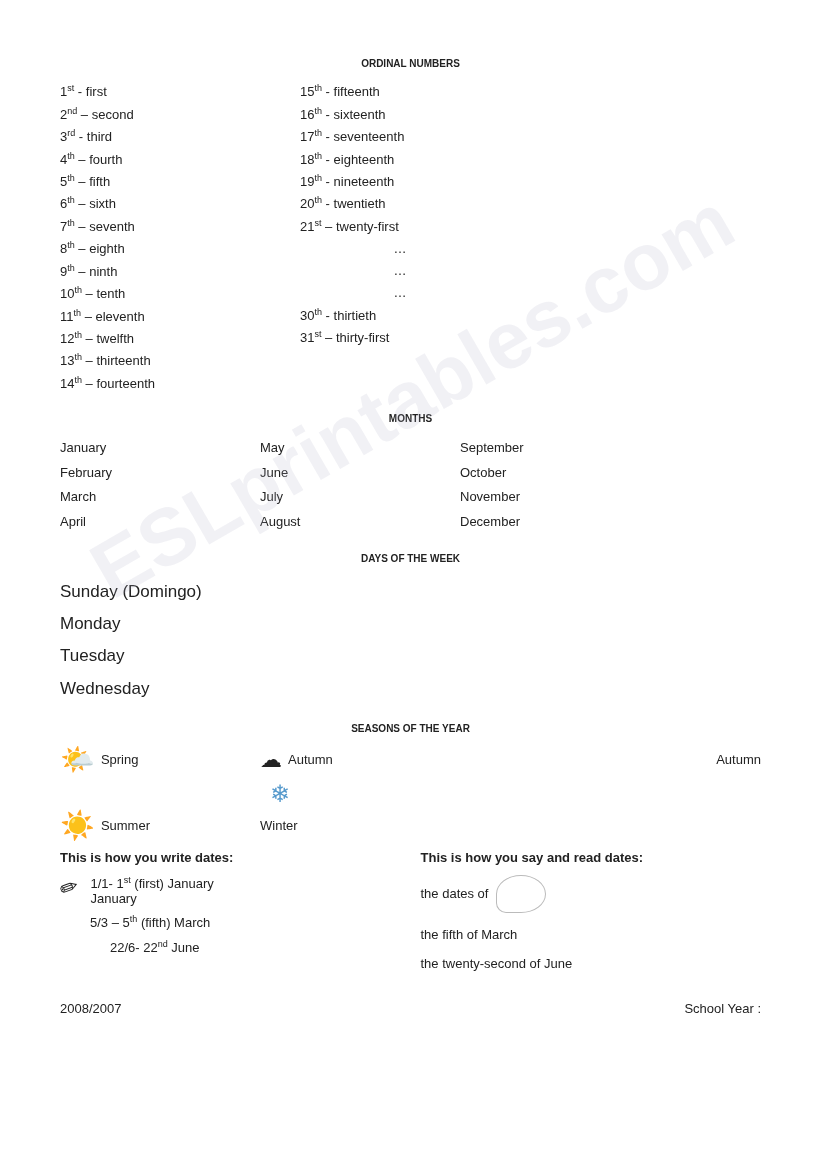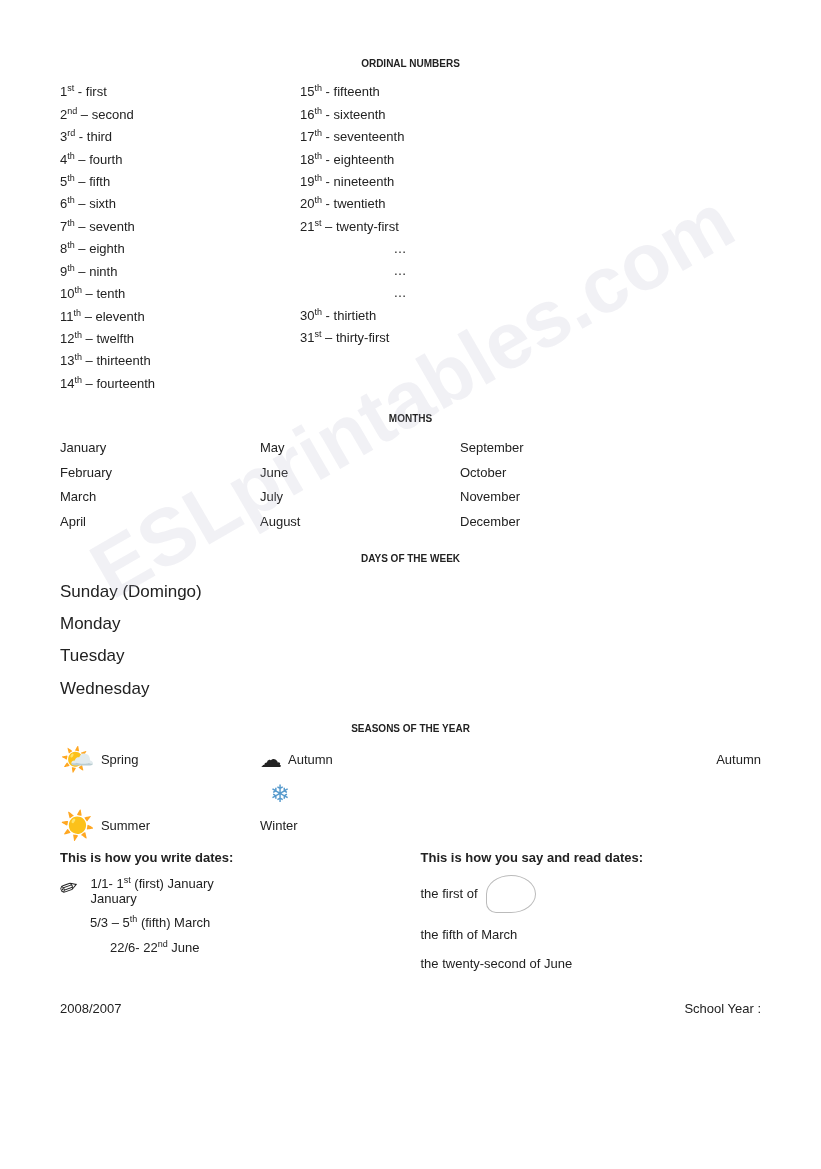--- a/index.html
+++ b/index.html
@@ -244,21 +244,21 @@
     <div style="margin-bottom: 8px; margin-left: 30px;">
       <div>5/3 – 5<sup>th</sup> (fifth) March</div>
     </div>
     <div style="margin-left: 50px;">
       <div>22/6- 22<sup>nd</sup> June</div>
     </div>
   </div>
   <div class="dates-say">
     <div class="dates-say-title">This is how you say and read dates:</div>
     <div style="display:flex; align-items:center; margin-bottom: 14px;">
-      <span>the first of</span>
+      <span>the dates of</span>
       <span class="speech-bubble"></span>
     </div>
     <div style="margin-bottom: 14px;">
       <span>the fifth of March</span>
     </div>
     <div>
       <span>the twenty-second of June</span>
     </div>
   </div>
 </div>

